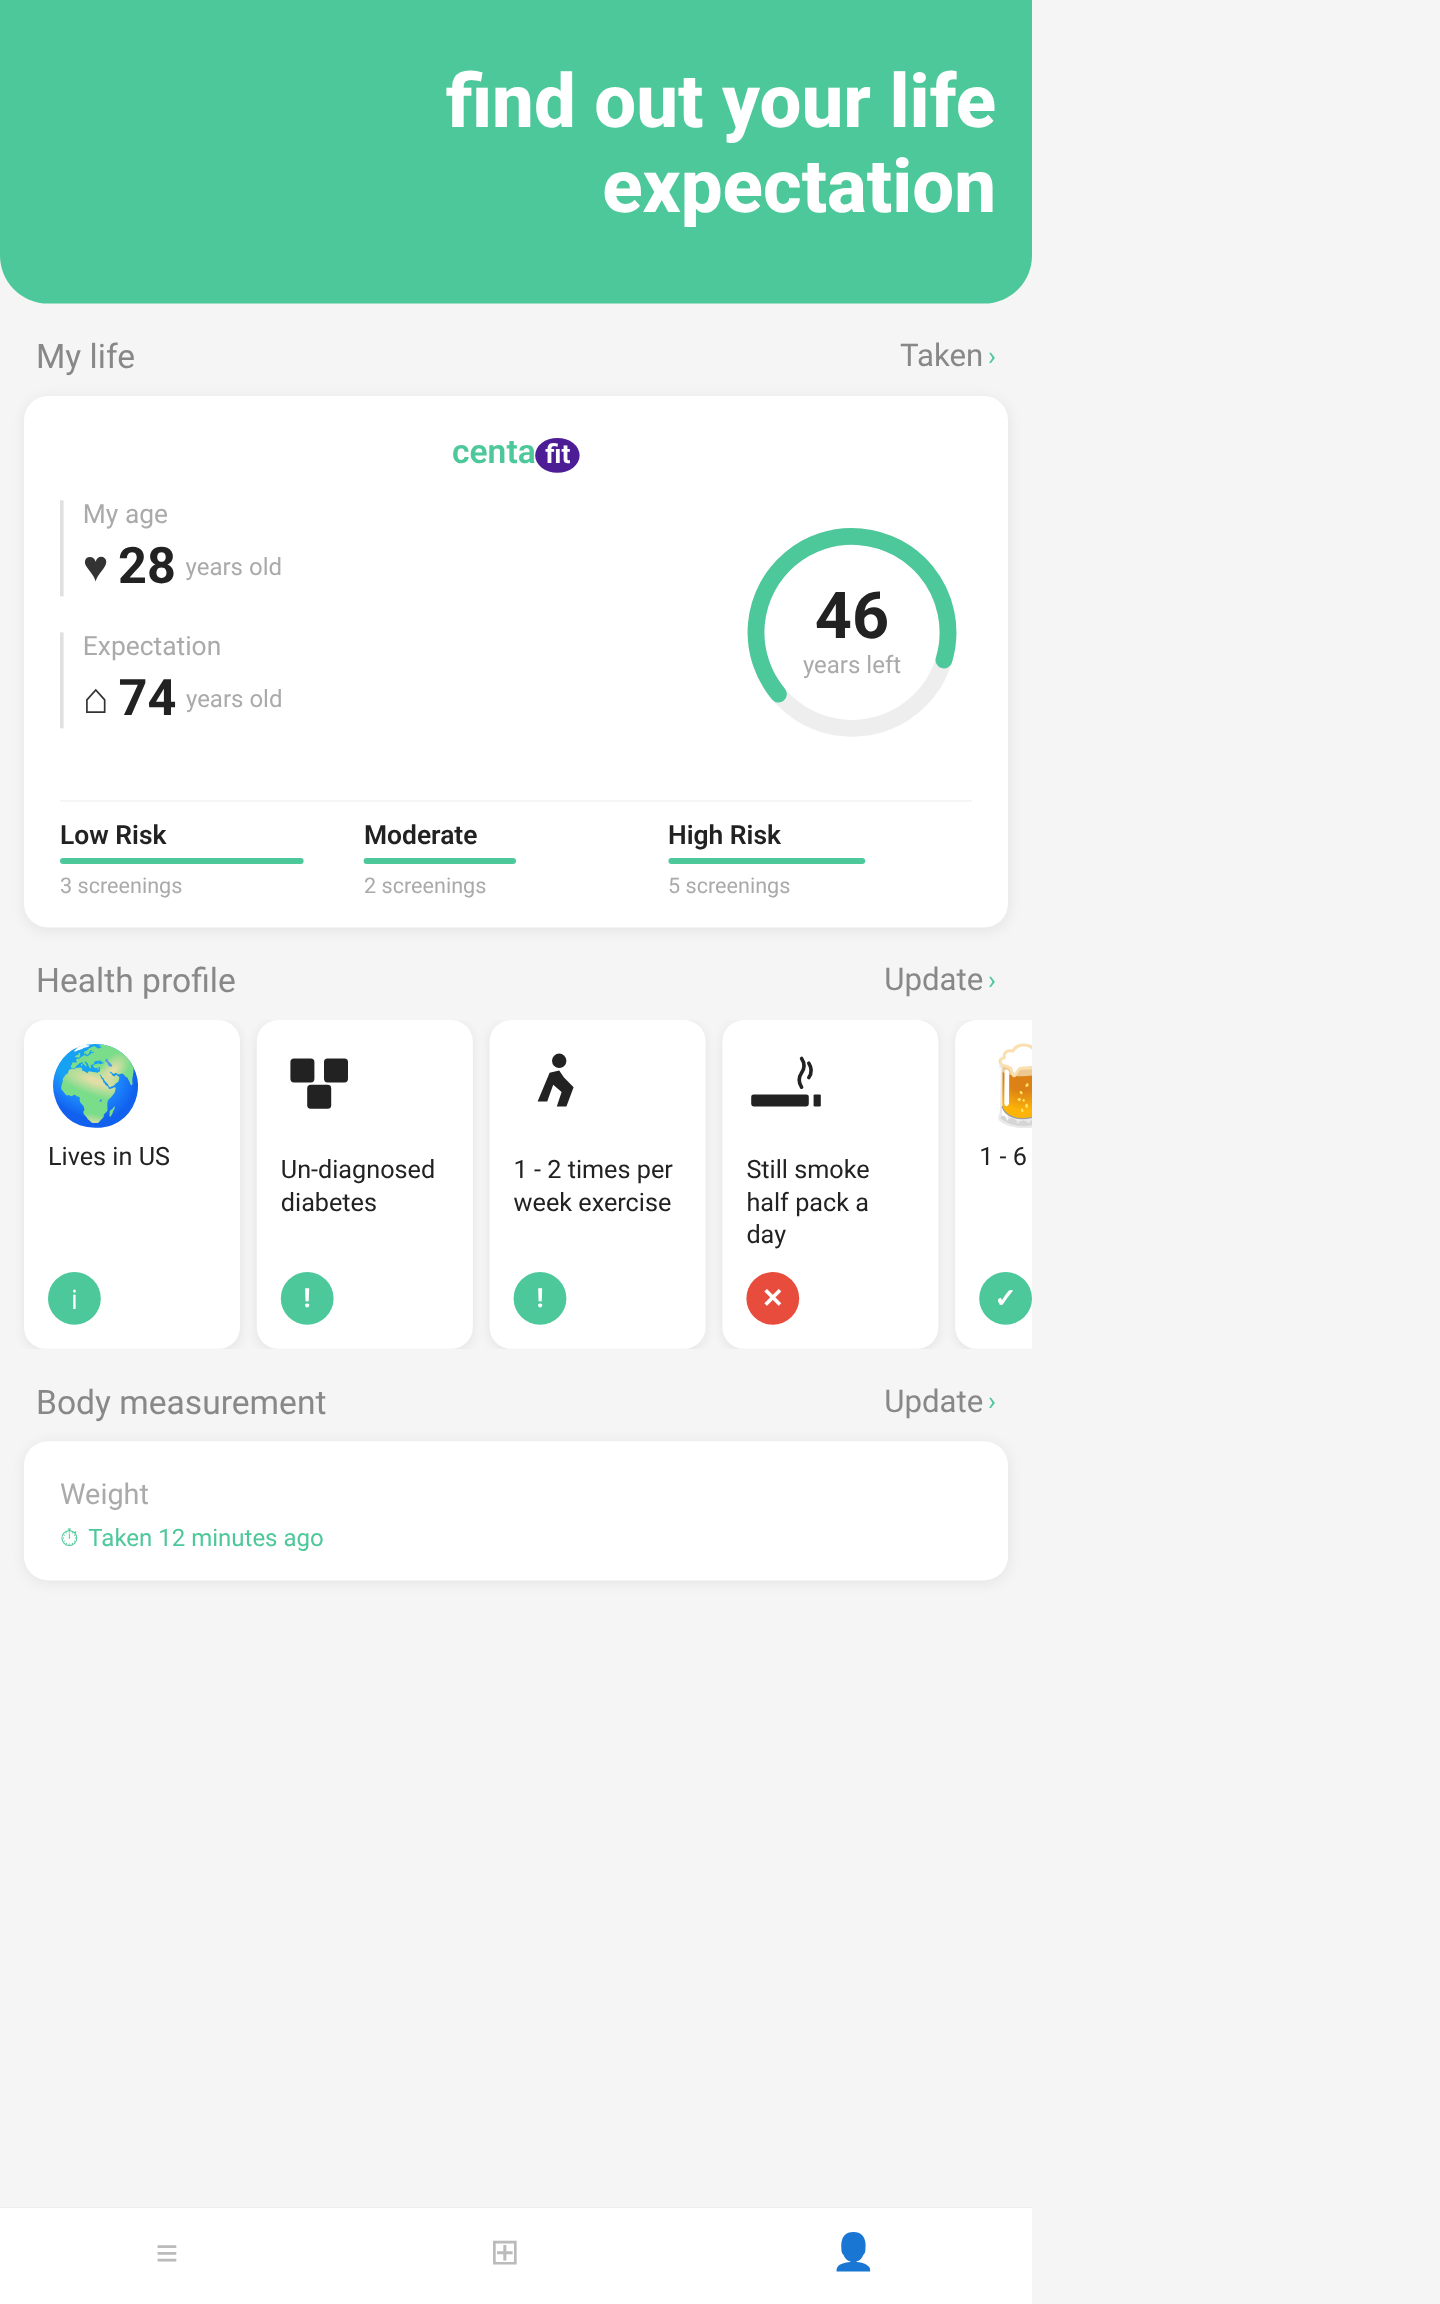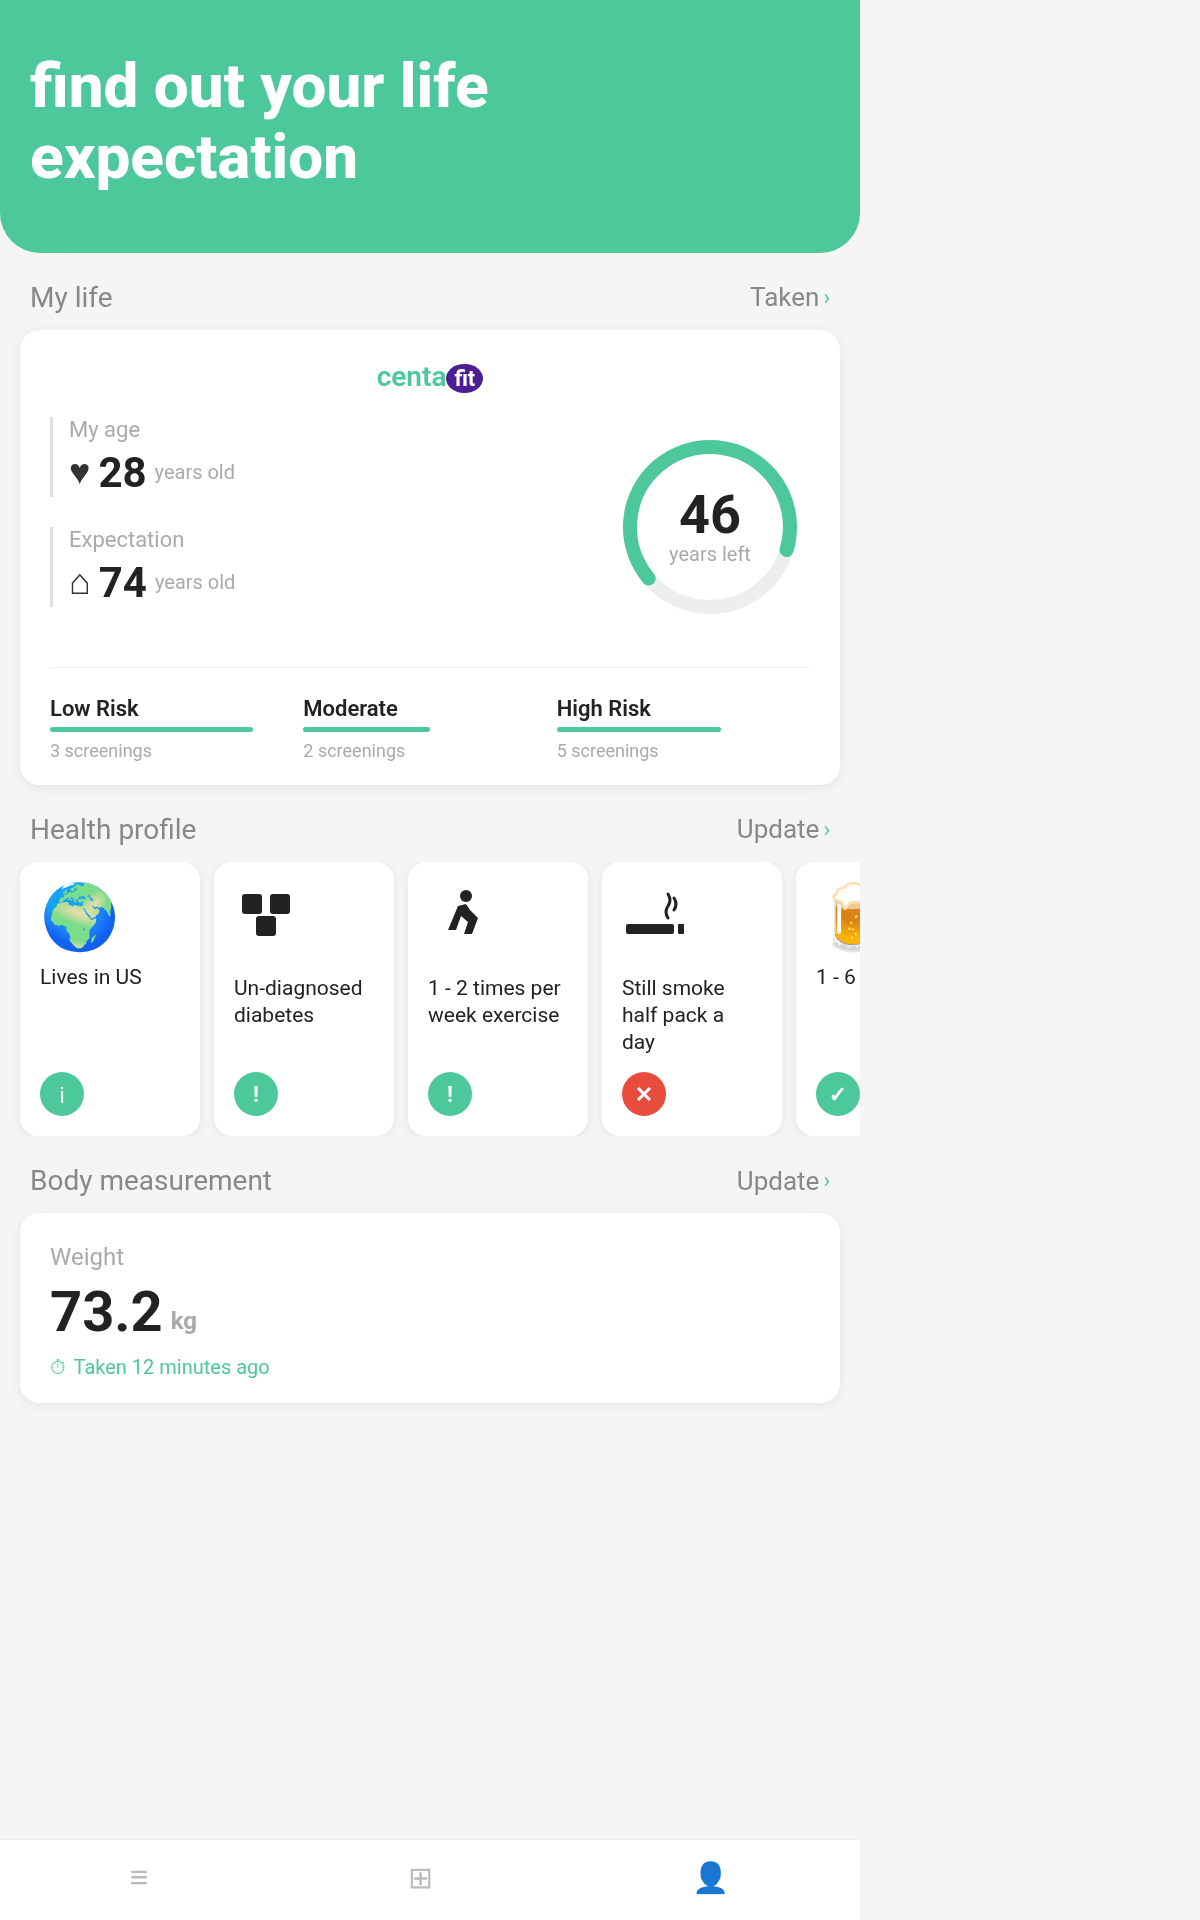--- a/index.html
+++ b/index.html
@@ -10,21 +10,21 @@
       min-height: 1920px;
       overflow-x: hidden;
       position: relative;
     }
 
     
     .header {
       background: #4DC89A;
       border-radius: 0 0 40px 40px;
       padding: 50px 30px 60px;
-      text-align: left;
+      text-align: right;
     }
     .header-title {
       color: white;
       font-size: 62px;
       font-weight: 800;
       line-height: 1.15;
     }
 
     
     .section-header {
@@ -140,21 +140,21 @@
     .gauge-label {
       font-size: 20px;
       color: #aaa;
     }
 
     
     .risk-row {
       display: flex;
       justify-content: space-between;
       border-top: 1px solid #f0f0f0;
-      padding-top: 28px;
+      padding-top: 16px;
     }
     .risk-item {
       flex: 1;
       text-align: left;
     }
     .risk-name {
       font-size: 22px;
       font-weight: 600;
       color: #222;
       margin-bottom: 6px;
@@ -436,24 +436,20 @@
 <div class="section-header">
   <span class="section-title">Body measurement</span>
   <span class="section-action">
     <span>Update</span>
     <span class="chevron">›</span>
   </span>
 </div>
 
 <div class="body-card">
   <div class="weight-label">Weight</div>
-  <div class="weight-value">
-    <span>73.2</span>
-    <span class="weight-unit">kg</span>
-  </div>
   <div class="taken-row">
     <span class="taken-icon">⏱</span>
     <span>Taken 12 minutes ago</span>
   </div>
 </div>
 
 <div style="height: 120px;"></div>
 <div class="bottom-nav">
   <div class="nav-item">
     <span style="font-size:32px;">≡</span>

